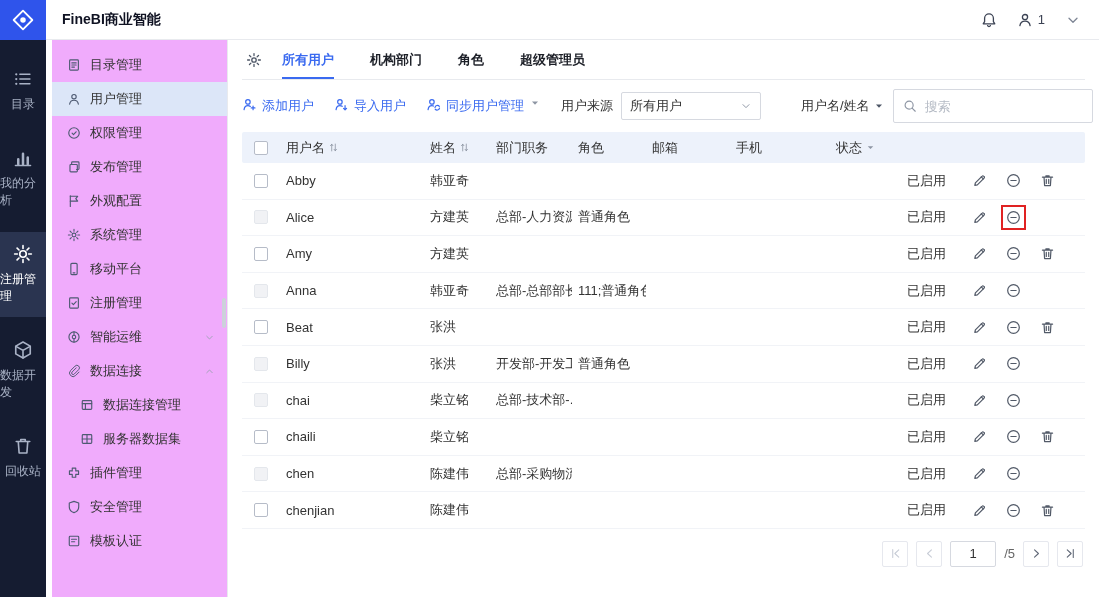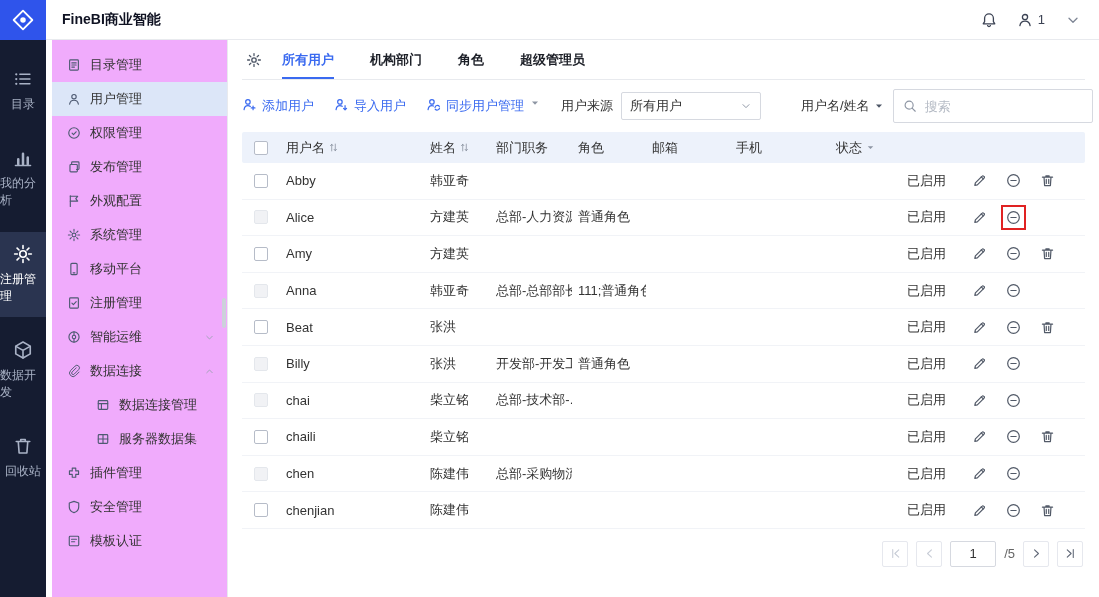--- a/index.html
+++ b/index.html
@@ -32,21 +32,21 @@
   .caret-gray{color:#7d8594;}
   .account{display:flex;align-items:center;gap:5px;cursor:pointer;}
   .account svg{width:16px;height:16px;}
 
   .body{flex:1;display:flex;min-height:0;}
 
   
   .sidebar{width:176px;flex-shrink:0;border-right:1px solid #e8eaee;padding-top:8px;position:relative;background:#f0abfc;margin-left:6px;}
   .side-item{display:flex;align-items:center;gap:9px;height:34px;padding:0 12px 0 15px;cursor:pointer;}
   .side-item.active{background:var(--sidebar-active-bg);}
-  .side-item.child{padding-left:44px;text-align:right;}
+  .side-item.child{padding-left:28px;text-align:right;}
   .side-icon{color:#4e5a72;flex-shrink:0;}
   .side-icon svg{width:14px;height:14px;}
   .side-label{white-space:nowrap;}
   .chev{margin-left:auto;color:#9aa2b1;display:flex;}
   .chev svg{width:11px;height:11px;}
   .side-scrollbar{position:absolute;right:1px;top:258px;width:4px;height:30px;border-radius:2px;background:#ccd1da;cursor:pointer;}
 
   
   .content{flex:1;min-width:0;display:flex;flex-direction:column;padding:0 14px;background:#fff;}
   .tabbar{height:40px;flex-shrink:0;display:flex;align-items:center;border-bottom:1px solid #e8eaee;}

